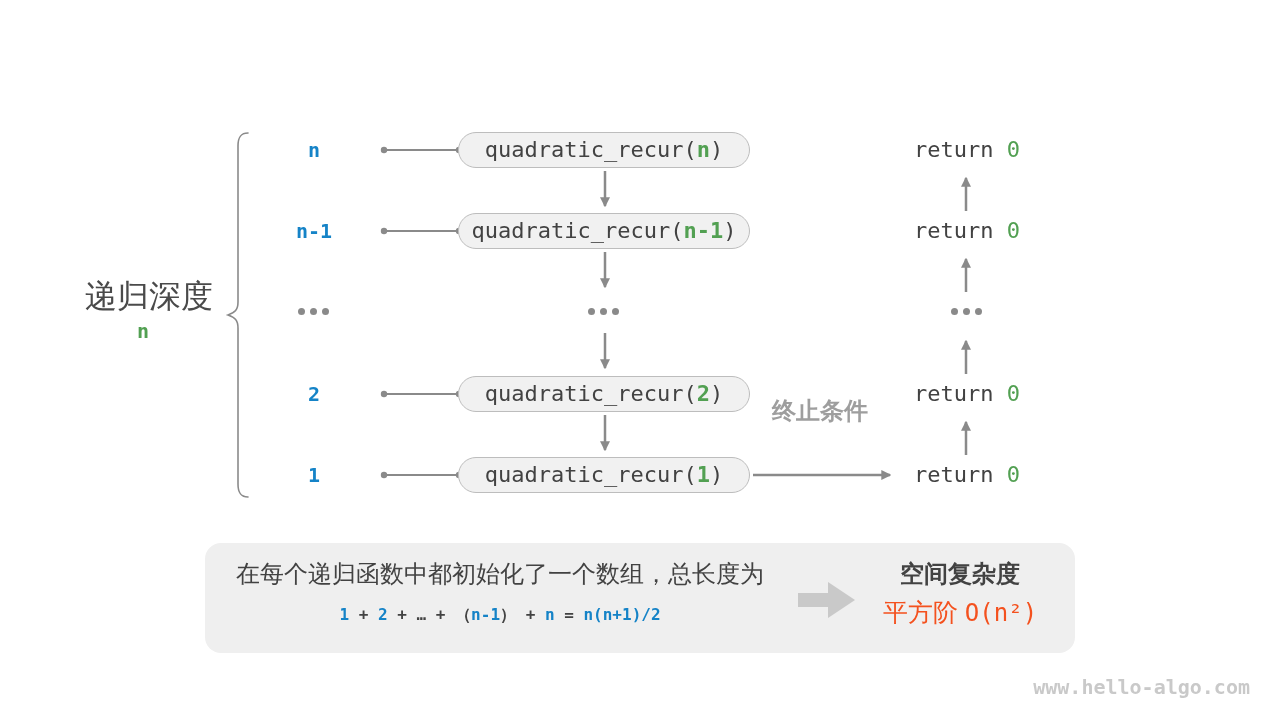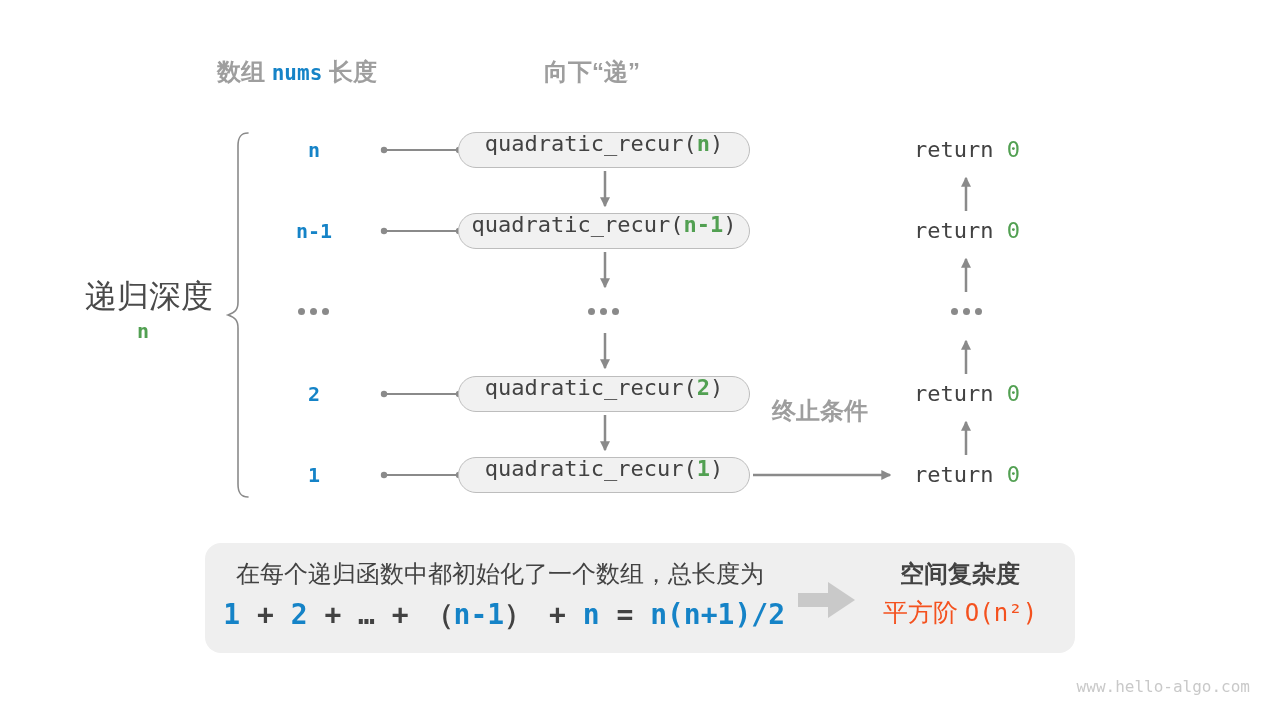--- a/index.html
+++ b/index.html
@@ -23,39 +23,39 @@
 
   
   .depth-title{font-size:32px;font-weight:400;color:var(--label_dark);line-height:30px;text-align:right;}
   .depth-n{font-size:20px;font-weight:700;line-height:24px;}
 
   
   .depth-num{width:120px;text-align:center;font-size:20px;font-weight:700;line-height:28px;color:var(--blue);}
   .call-box{
     left:458px;width:292px;height:36px;box-sizing:border-box;
     background:var(--box_fill);border:1.5px solid var(--box_border);border-radius:18px;
-    display:flex;justify-content:center;
+    display:flex;align-items:center;justify-content:center;
     font-size:22px;line-height:22px;
   }
   .return-label{left:887px;width:160px;text-align:center;font-size:22px;line-height:28px;}
 
   .dots{display:flex;gap:5px;align-items:center;}
   .dot{width:7px;height:7px;border-radius:50%;background:var(--line_gray);}
 
   .trigger-note{font-size:24px;font-weight:700;color:var(--header_gray);line-height:33px;}
 
   
   .panel{left:205px;top:543px;width:870px;height:110px;background:var(--panel_fill);border-radius:16px;}
   .panel-desc{font-size:24px;font-weight:500;color:var(--dark);line-height:30px;}
-  .panel-formula{font-size:28px;font-weight:700;line-height:28px;text-align:right;}
+  .panel-formula{font-size:16px;font-weight:700;line-height:28px;}
   .cx-title{font-size:24px;font-weight:700;color:var(--dark);line-height:30px;}
   .cx-value{font-size:25px;font-weight:400;color:var(--orange);line-height:30px;}
   .cx-value .mono{font-size:24px;}
 
-  .watermark{font-size:16px;color:var(--watermark);line-height:18px;}
+  .watermark{font-size:20px;color:var(--watermark);line-height:18px;font-weight:bold;}
 
   
   .stroke{stroke:var(--line_gray);fill:none;}
   .w2{stroke-width:2px;}
   .w25{stroke-width:2.5px;}
   .fillgray{fill:var(--line_gray);}
 </style>
 </head>
 <body>
 
@@ -99,23 +99,21 @@
       <line class="stroke w25" x1="966" y1="292" x2="966" y2="259" marker-end="url(#arrow)"></line>
       <line class="stroke w25" x1="966" y1="374" x2="966" y2="341" marker-end="url(#arrow)"></line>
       <line class="stroke w25" x1="966" y1="455" x2="966" y2="422" marker-end="url(#arrow)"></line>
     </g>
 
     <g>
       <line class="stroke w25" x1="753" y1="475" x2="890" y2="475" marker-end="url(#arrow)"></line>
     </g>
   </svg>
 
-  <div class="abs col-header center" style="left:157px;top:58px;width:280px;"><span class="pre">数组 </span><span class="mono blue pre">nums</span><span class="pre"> 长度</span></div>
 
-  <div class="abs col-header center" style="left:492px;top:58px;width:200px;">向下“递”</div>
 
 
   <div class="abs depth-title center" style="left:73px;top:281px;width:140px;">递归深度</div>
   <div class="abs depth-n mono green center" style="left:73px;top:319px;width:140px;">n</div>
 
   <div class="abs depth-num mono" style="left:254px;top:136px;">n</div>
   <div class="abs call-box mono" style="top:132px;">
       <span class="dark pre">quadratic_recur(</span>
       <span class="green pre" style="font-weight:700;">n</span>
       <span class="dark pre">)</span>

